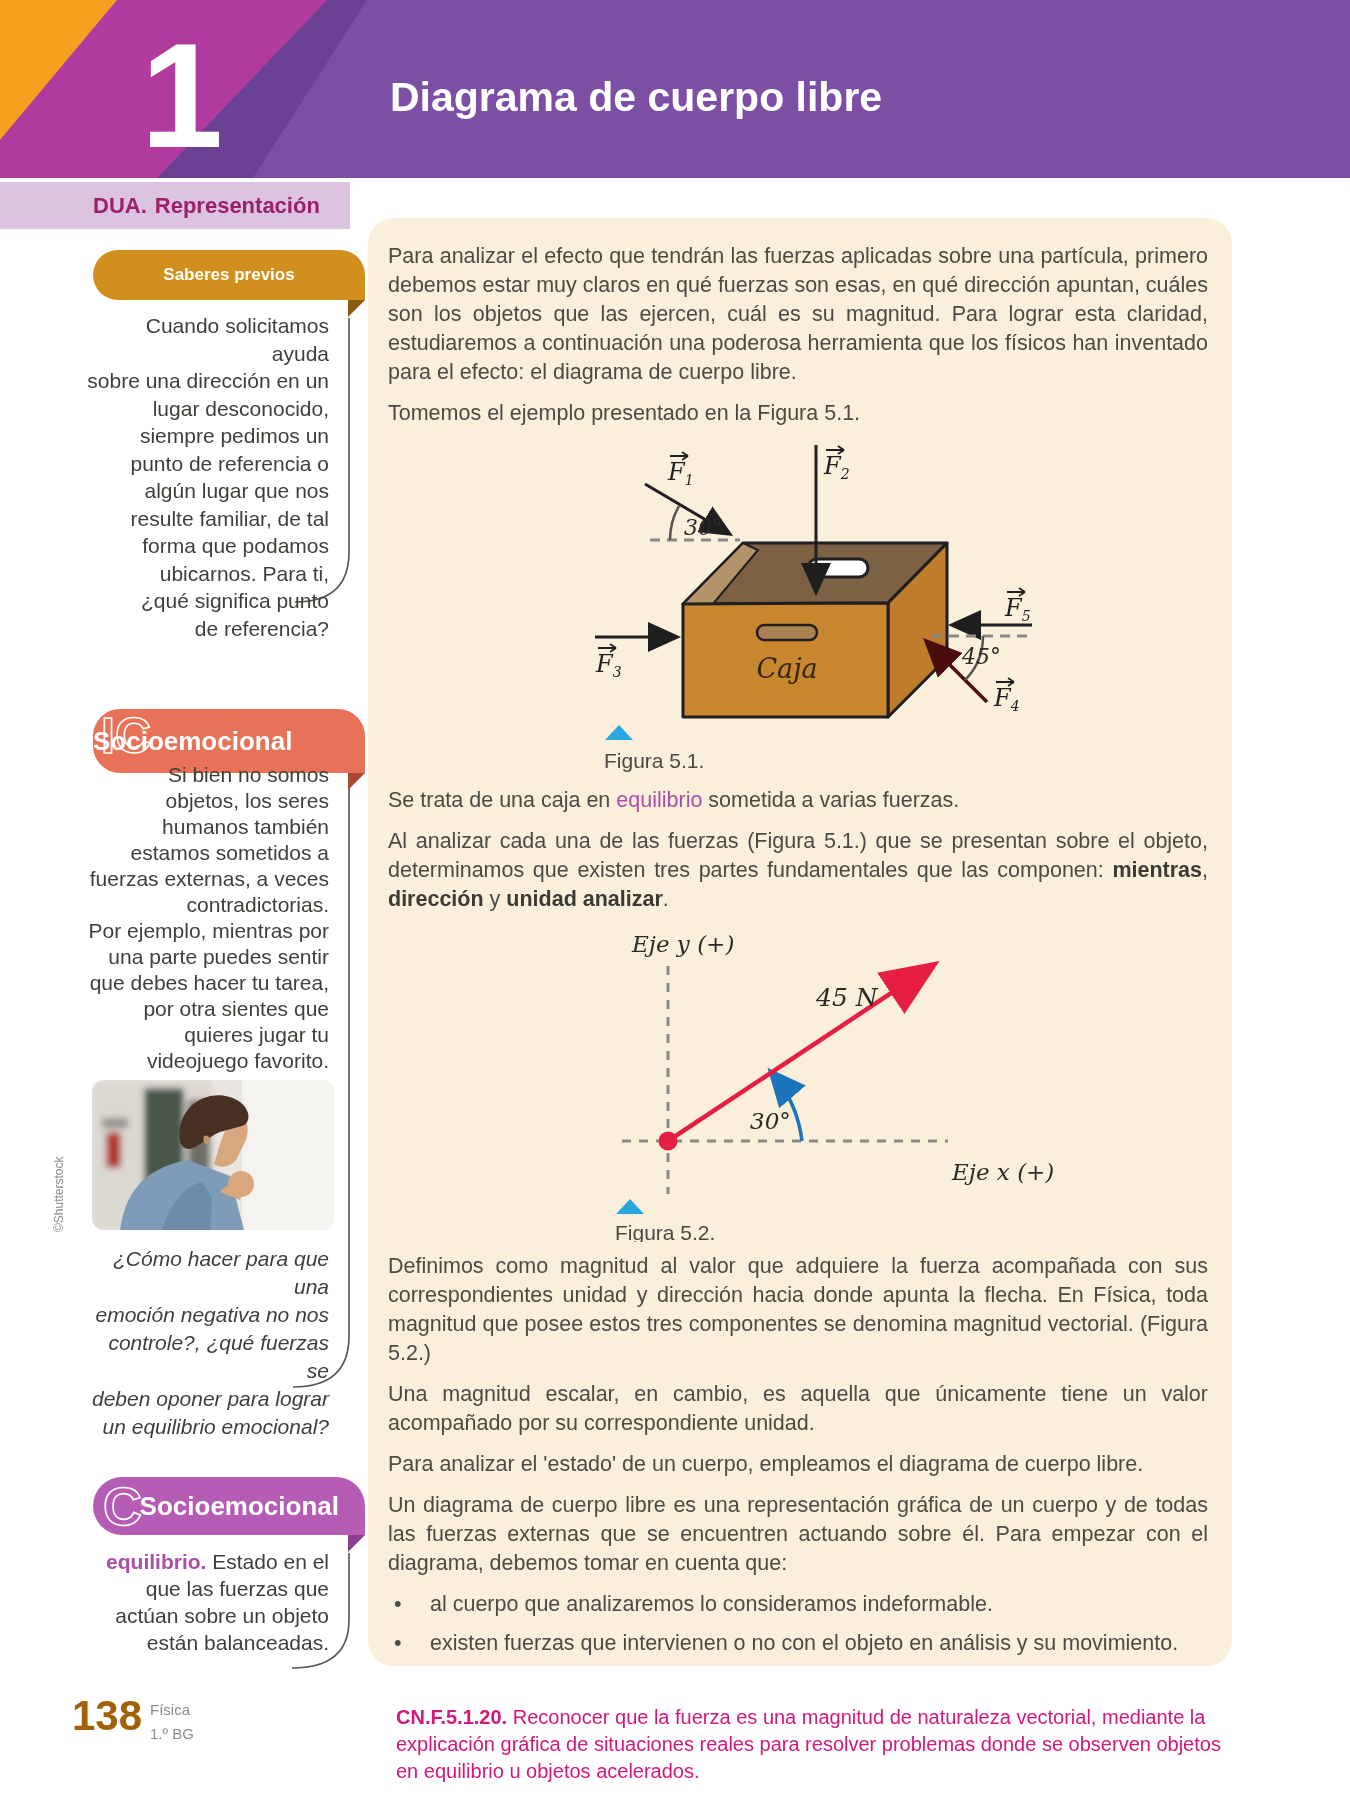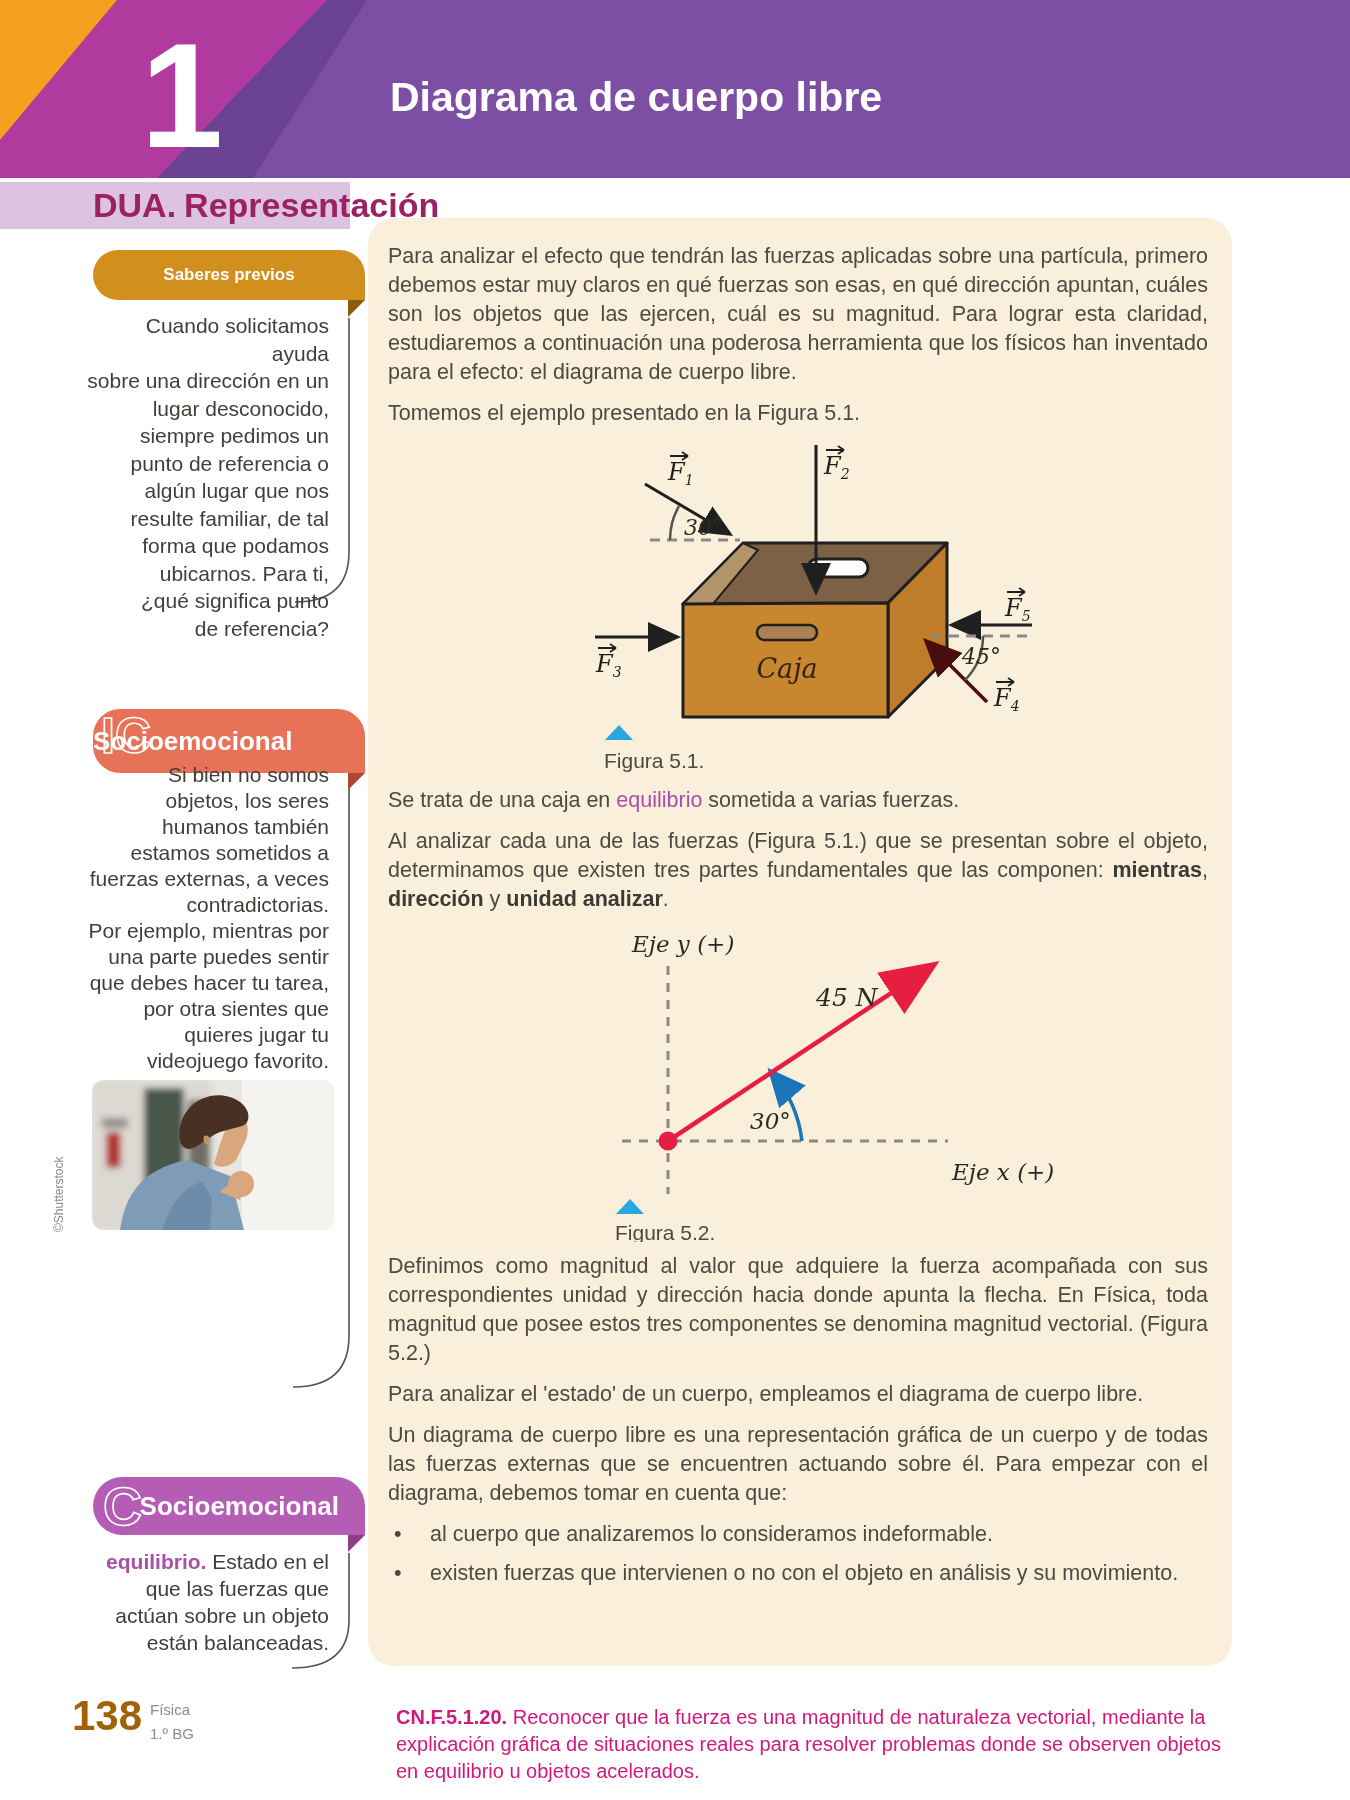--- a/index.html
+++ b/index.html
@@ -11,21 +11,21 @@
   html,body{margin:0;padding:0;}
   body{font-family:"Liberation Sans",sans-serif;background:#fff;}
   .page{position:relative;width:1350px;height:1800px;background:#fff;overflow:hidden;}
 
   
   .hdr-svg{position:absolute;left:0;top:0;}
   .unit-number{position:absolute;left:132px;top:22px;width:100px;font-size:148px;line-height:148px;
     font-weight:700;color:#fff;text-align:center;}
   .page-title{position:absolute;left:390px;top:74px;font-size:41px;font-weight:700;color:#fff;letter-spacing:0;}
   .dua-bar{position:absolute;left:0;top:182px;width:350px;height:47px;background:var(--dua_bg,#DCC3E1);
-    display:flex;align-items:center;padding-left:93px;box-sizing:border-box;font-size:34px;color:var(--dua_text,#9B2162);}
+    display:flex;align-items:center;padding-left:93px;box-sizing:border-box;font-size:22px;color:var(--dua_text,#9B2162);}
   .dua-bar .b{font-weight:800;}
   .dua-bar .r{font-weight:600;margin-left:8px;}
 
   
   .pill{position:absolute;left:93px;width:272px;display:flex;align-items:center;justify-content:center;
     color:#fff;font-weight:700;box-sizing:border-box;}
   .pill .fold{position:absolute;right:0;top:100%;width:0;height:0;border-right:17px solid transparent;}
   .pill-saberes{top:250px;height:50px;background:var(--gold,#D18F1D);border-radius:25px 25px 0 25px;font-size:17px;}
   .pill-saberes .fold{border-top:17px solid var(--gold_dark,#8A5C0D);}
   .pill-socio{top:709px;height:64px;background:var(--coral,#E87258);border-radius:27px 27px 0 27px;
@@ -152,20 +152,25 @@
       <path d="M28,150 C34,104 62,86 96,80 L138,96 L152,150 Z" fill="#7E9CB8"></path>
       <path d="M70,150 C80,120 95,105 110,102 L120,118 L118,150 Z" fill="#6D8CAA"></path>
       <path d="M145,30 C156,37 159,52 152,64 L144,80 C138,87 128,89 122,84 L128,64 C132,52 138,40 145,30 Z" fill="#D9A77E"></path>
       <path d="M88,62 C82,24 122,4 148,22 C160,31 158,44 150,46 L128,52 C112,58 96,80 88,62 Z" fill="#483023"></path>
       <circle cx="149" cy="104" r="13" fill="#D9A77E"></circle>
       <path d="M128,112 C134,104 146,100 152,106 L148,120 Z" fill="#D9A77E"></path>
       <path d="M112,56 c4,-2 7,2 5,6 c-2,4 -7,2 -5,-6 Z" fill="#C4926A"></path>
     </svg>
   </div>
   <div class="credit">©Shutterstock</div>
+  <div class="side-text side-question">¿Cómo hacer para que una
+emoción negativa no nos
+controle?, ¿qué fuerzas se
+deben oponer para lograr
+un equilibrio emocional?</div>
 
   <div class="pill pill-com">
     <svg class="pill-icon" width="60" height="56" viewBox="0 0 60 56">
       <text x="4" y="46" font-family="Liberation Sans, sans-serif" font-size="54" font-weight="700" fill="none" stroke="#FFFFFF" stroke-width="1.6">C</text>
     </svg>
     <span>Socioemocional</span>
     <span class="fold"></span>
   </div>
   <div class="side-text side-com"><span class="term">equilibrio.</span><span> Estado en el
 que las fuerzas que
@@ -255,20 +260,21 @@
       <path d="M222,215 A128,128 0 0 0 192,147" fill="none" stroke="#1C75BA" stroke-width="3.5" marker-end="url(#ahb)"></path>
       <line x1="88" y1="215" x2="352" y2="40" stroke="#E61F42" stroke-width="4.5" marker-end="url(#ahr)"></line>
       <circle cx="88" cy="215" r="9.5" fill="#E61F42"></circle>
       <text class="mag-label" x="236" y="80" font-size="25">45 N</text>
       <text class="angle-label" x="170" y="203" font-size="23">30°</text>
       <polygon points="36,288 64,288 50,273" fill="#29A8DF"></polygon>
       <text class="fig-caption" x="35" y="314">Figura 5.2.</text>
     </svg>
 
     <p>Definimos como magnitud al valor que adquiere la fuerza acompañada con sus correspondientes unidad y dirección hacia donde apunta la flecha. En Física, toda magnitud que posee estos tres componentes se denomina magnitud vectorial. (Figura 5.2.)</p>
+    <p>Una magnitud escalar, en cambio, es aquella que únicamente tiene un valor acompañado por su correspondiente unidad.</p>
     <p>Para analizar el 'estado' de un cuerpo, empleamos el diagrama de cuerpo libre.</p>
     <p>Un diagrama de cuerpo libre es una representación gráfica de un cuerpo y de todas las fuerzas externas que se encuentren actuando sobre él. Para empezar con el diagrama, debemos tomar en cuenta que:</p>
     <ul class="points">
       <li><span>al cuerpo que analizaremos lo consideramos indeformable.</span></li>
       <li><span>existen fuerzas que intervienen o no con el objeto en análisis y su movimiento.</span></li>
     </ul>
   </div>
 
   <div class="page-num">138</div>
   <div class="footer-subject">

